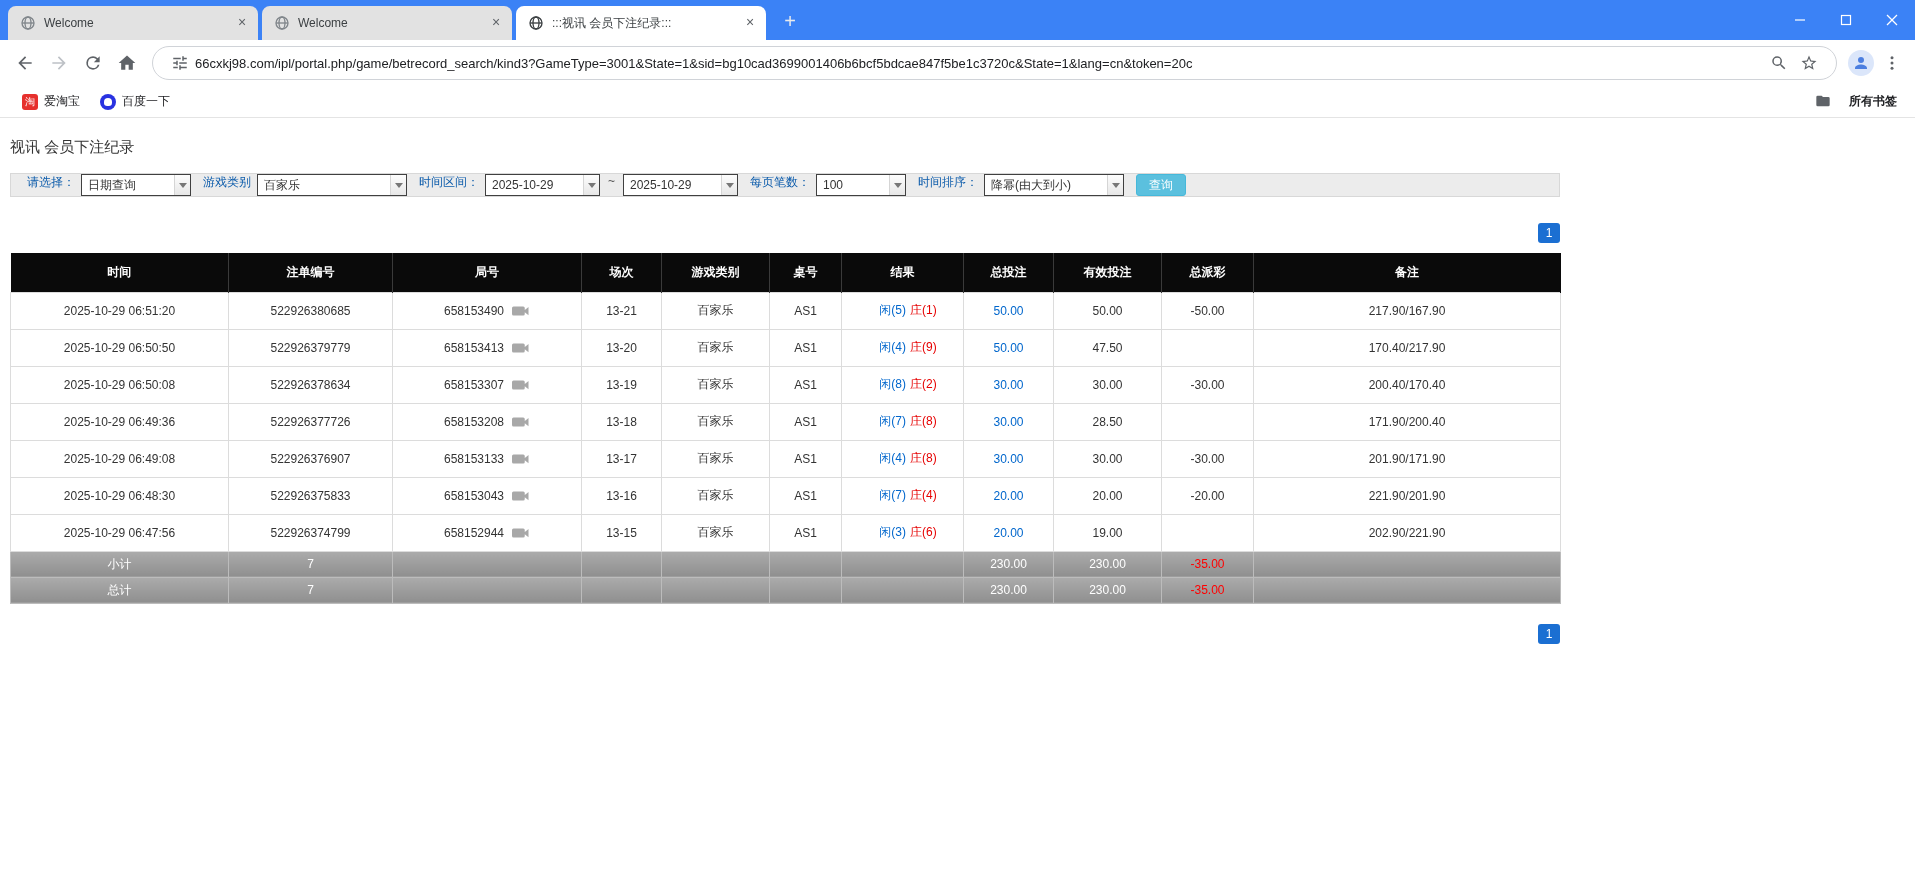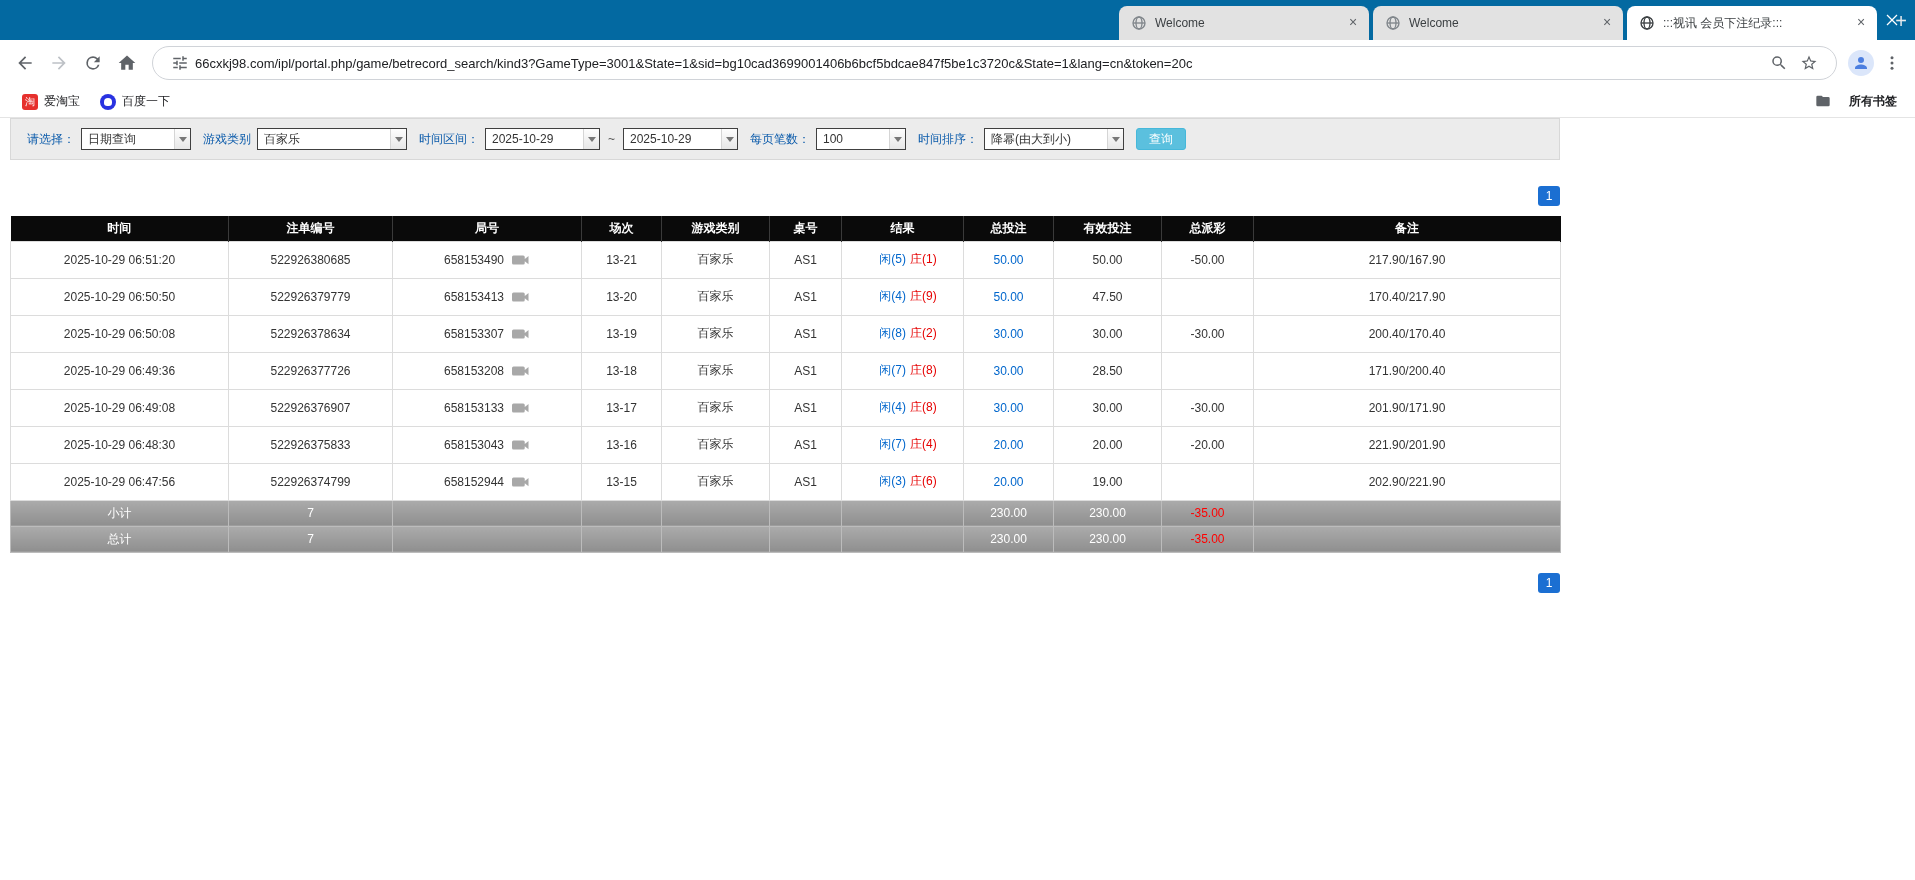--- a/index.html
+++ b/index.html
@@ -1,19 +1,19 @@
 <!DOCTYPE html>
 <html><head>
 <meta charset="utf-8">
 <style>
   * { margin:0; padding:0; box-sizing:border-box; }
   html,body { width:1915px; height:880px; background:#fff; font-family:"Liberation Sans", sans-serif; overflow:hidden; }
 
   
-  .titlebar { height:40px; background:#0369a1; display:flex; align-items:flex-end; position:relative;justify-content:flex-end; }
+  .titlebar { height:40px; background:#3b82f6; display:flex; align-items:flex-end; position:relative; }
   .tabs { display:flex; align-items:flex-end; padding-left:8px; height:40px; }
   .tab { width:250px; height:34px; background:#e2e2e2; border-radius:8px 8px 0 0; display:flex; align-items:center; padding:0 8px; margin-right:4px; cursor:default; }
   .tab.active { background:#ffffff; }
   .tab .favicon { width:16px; height:16px; flex:0 0 16px; margin:0 8px 0 4px; }
   .tab .tab-title { flex:1; font-size:12px; color:#3c4043; white-space:nowrap; overflow:hidden; text-overflow:ellipsis; }
   .tab .tab-close { width:16px; height:16px; line-height:14px; text-align:center; color:#5f6368; font-size:14px; border-radius:50%; margin-left:6px; }
   .newtab-btn { width:28px; height:28px; margin:0 0 4px 6px; color:#e8eaed; font-size:20px; line-height:26px; text-align:center; border-radius:50%; }
   .win-controls { position:absolute; right:0; top:0; height:40px; display:flex; }
   .win-btn { width:46px; height:40px; display:flex; align-items:center; justify-content:center; }
   .win-btn svg { stroke:#ffffff; }
@@ -35,41 +35,41 @@
   .bm-ico-baidu { width:16px; height:16px; border-radius:50%; background:#2932e1; position:relative; }
   .bm-ico-baidu::after { content:""; position:absolute; left:4px; top:4px; width:8px; height:8px; background:#fff; border-radius:50% 50% 40% 40%; }
   .bm-spacer { flex:1; }
   .bm-all { display:flex; align-items:flex-start; gap:18px; padding-right:6px;font-weight:bold; }
 
   
   .page { padding:0 10px; }
   .content { width:1550px; }
   .page-title { font-size:15px; color:#333; font-weight:400; margin:20px 0 16px 0; }
 
-  .filter-bar { width:1550px; height:42px; background:#ececec; border:1px solid #d8d8d8; display:flex; align-items:center; padding:0 10px; gap:6px; font-size:12px; }
+  .filter-bar { width:1550px; height:24px; background:#ececec; border:1px solid #d8d8d8; display:flex; padding:0 10px; gap:6px; font-size:12px; }
   .f-label { color:#0d5cab; white-space:nowrap; margin-left:6px; }
   .combo { height:22px; background:#fff; border:1px solid #404040; display:flex; align-items:center; }
   .combo .combo-val { padding:0 6px; color:#333; flex:1; white-space:nowrap; overflow:hidden; }
   .combo .combo-arrow { width:16px; height:100%; border-left:1px solid #d5d5d5; background:linear-gradient(#fdfdfd,#e7e7e7); display:flex; align-items:center; justify-content:center; }
   .combo .combo-arrow::after { content:""; border:4px solid transparent; border-top:5px solid #777; margin-top:4px; }
   .w110{width:110px;} .w150{width:150px;} .w115{width:115px;} .w90{width:90px;} .w140{width:140px;}
   .tilde { color:#555; margin:0 2px; }
   .search-btn { height:22px; padding:0 12px; background:#5bc0de; border:1px solid #46b8da; border-radius:3px; color:#fff; font-size:12px; margin-left:6px; }
 
   .info-bar { width:1550px; height:25px; margin-top:12px; background:#e8f6df; border:1px solid #cde6bf; display:flex; align-items:center; justify-content:space-between; padding:0 10px; font-size:11px; }
   .info-left { color:#444; }
   .info-right { color:#ff0000; }
 
   .pager-row { width:1550px; display:flex; justify-content:flex-end; }
   .pager-row.top { margin-top:26px; }
   .pager-row.bottom { margin-top:20px; }
   .page-btn { min-width:22px; height:20px; background:#1b6fd2; color:#fff; font-size:12px; border-radius:3px; display:flex; align-items:center; justify-content:center; padding:0 4px; }
 
   table.bets { width:1550px; border-collapse:collapse; margin-top:10px; font-size:12px; table-layout:fixed; }
-  table.bets th { background:#0a0a0a; color:#fff; height:25px; font-weight:bold; border-right:1px solid #3a3a3a; font-size:12px; }
+  table.bets th { background:#0a0a0a; color:#fff; height:39px; font-weight:bold; border-right:1px solid #3a3a3a; font-size:12px; }
   table.bets th:last-child { border-right:1px solid #0a0a0a; }
   table.bets td { border:1px solid #dcdcdc; height:37px; text-align:center; color:#333; background:#fff; }
   .round-wrap { display:flex; align-items:center; justify-content:center; gap:8px; }
   .blue-amt { color:#0066cc; }
   .neg { color:#e60000; }
   .res-player { color:#0066cc;padding-left:11px; }
   .res-banker { color:#e60000; margin-left:4px; }
   tr.summary td { height:26px; background:linear-gradient(#ababab,#8f8f8f); color:#fff; border:1px solid #bcbcbc; }
   tr.summary td.neg-sum { color:#ff0000; }
   .video-ic { width:18px; height:14px; }
@@ -190,20 +190,21 @@
   <div class="bm-all">
     <svg width="16" height="16" viewBox="0 0 24 24" class="ic-dark">
         <path d="M10 4H4a2 2 0 0 0-2 2v12a2 2 0 0 0 2 2h16a2 2 0 0 0 2-2V8a2 2 0 0 0-2-2h-8l-2-2z"></path>
       </svg>
     <span>所有书签</span>
   </div>
 </div>
 
 <div class="page">
   <div class="content">
+    <h1 class="page-title">视讯 会员下注纪录</h1>
 
     <div class="filter-bar">
       <span class="f-label">请选择：</span>
       <div class="combo w110">
         <span class="combo-val">日期查询</span>
         <span class="combo-arrow"></span>
       </div>
       <span class="f-label">游戏类别</span>
       <div class="combo w150">
         <span class="combo-val">百家乐</span>

